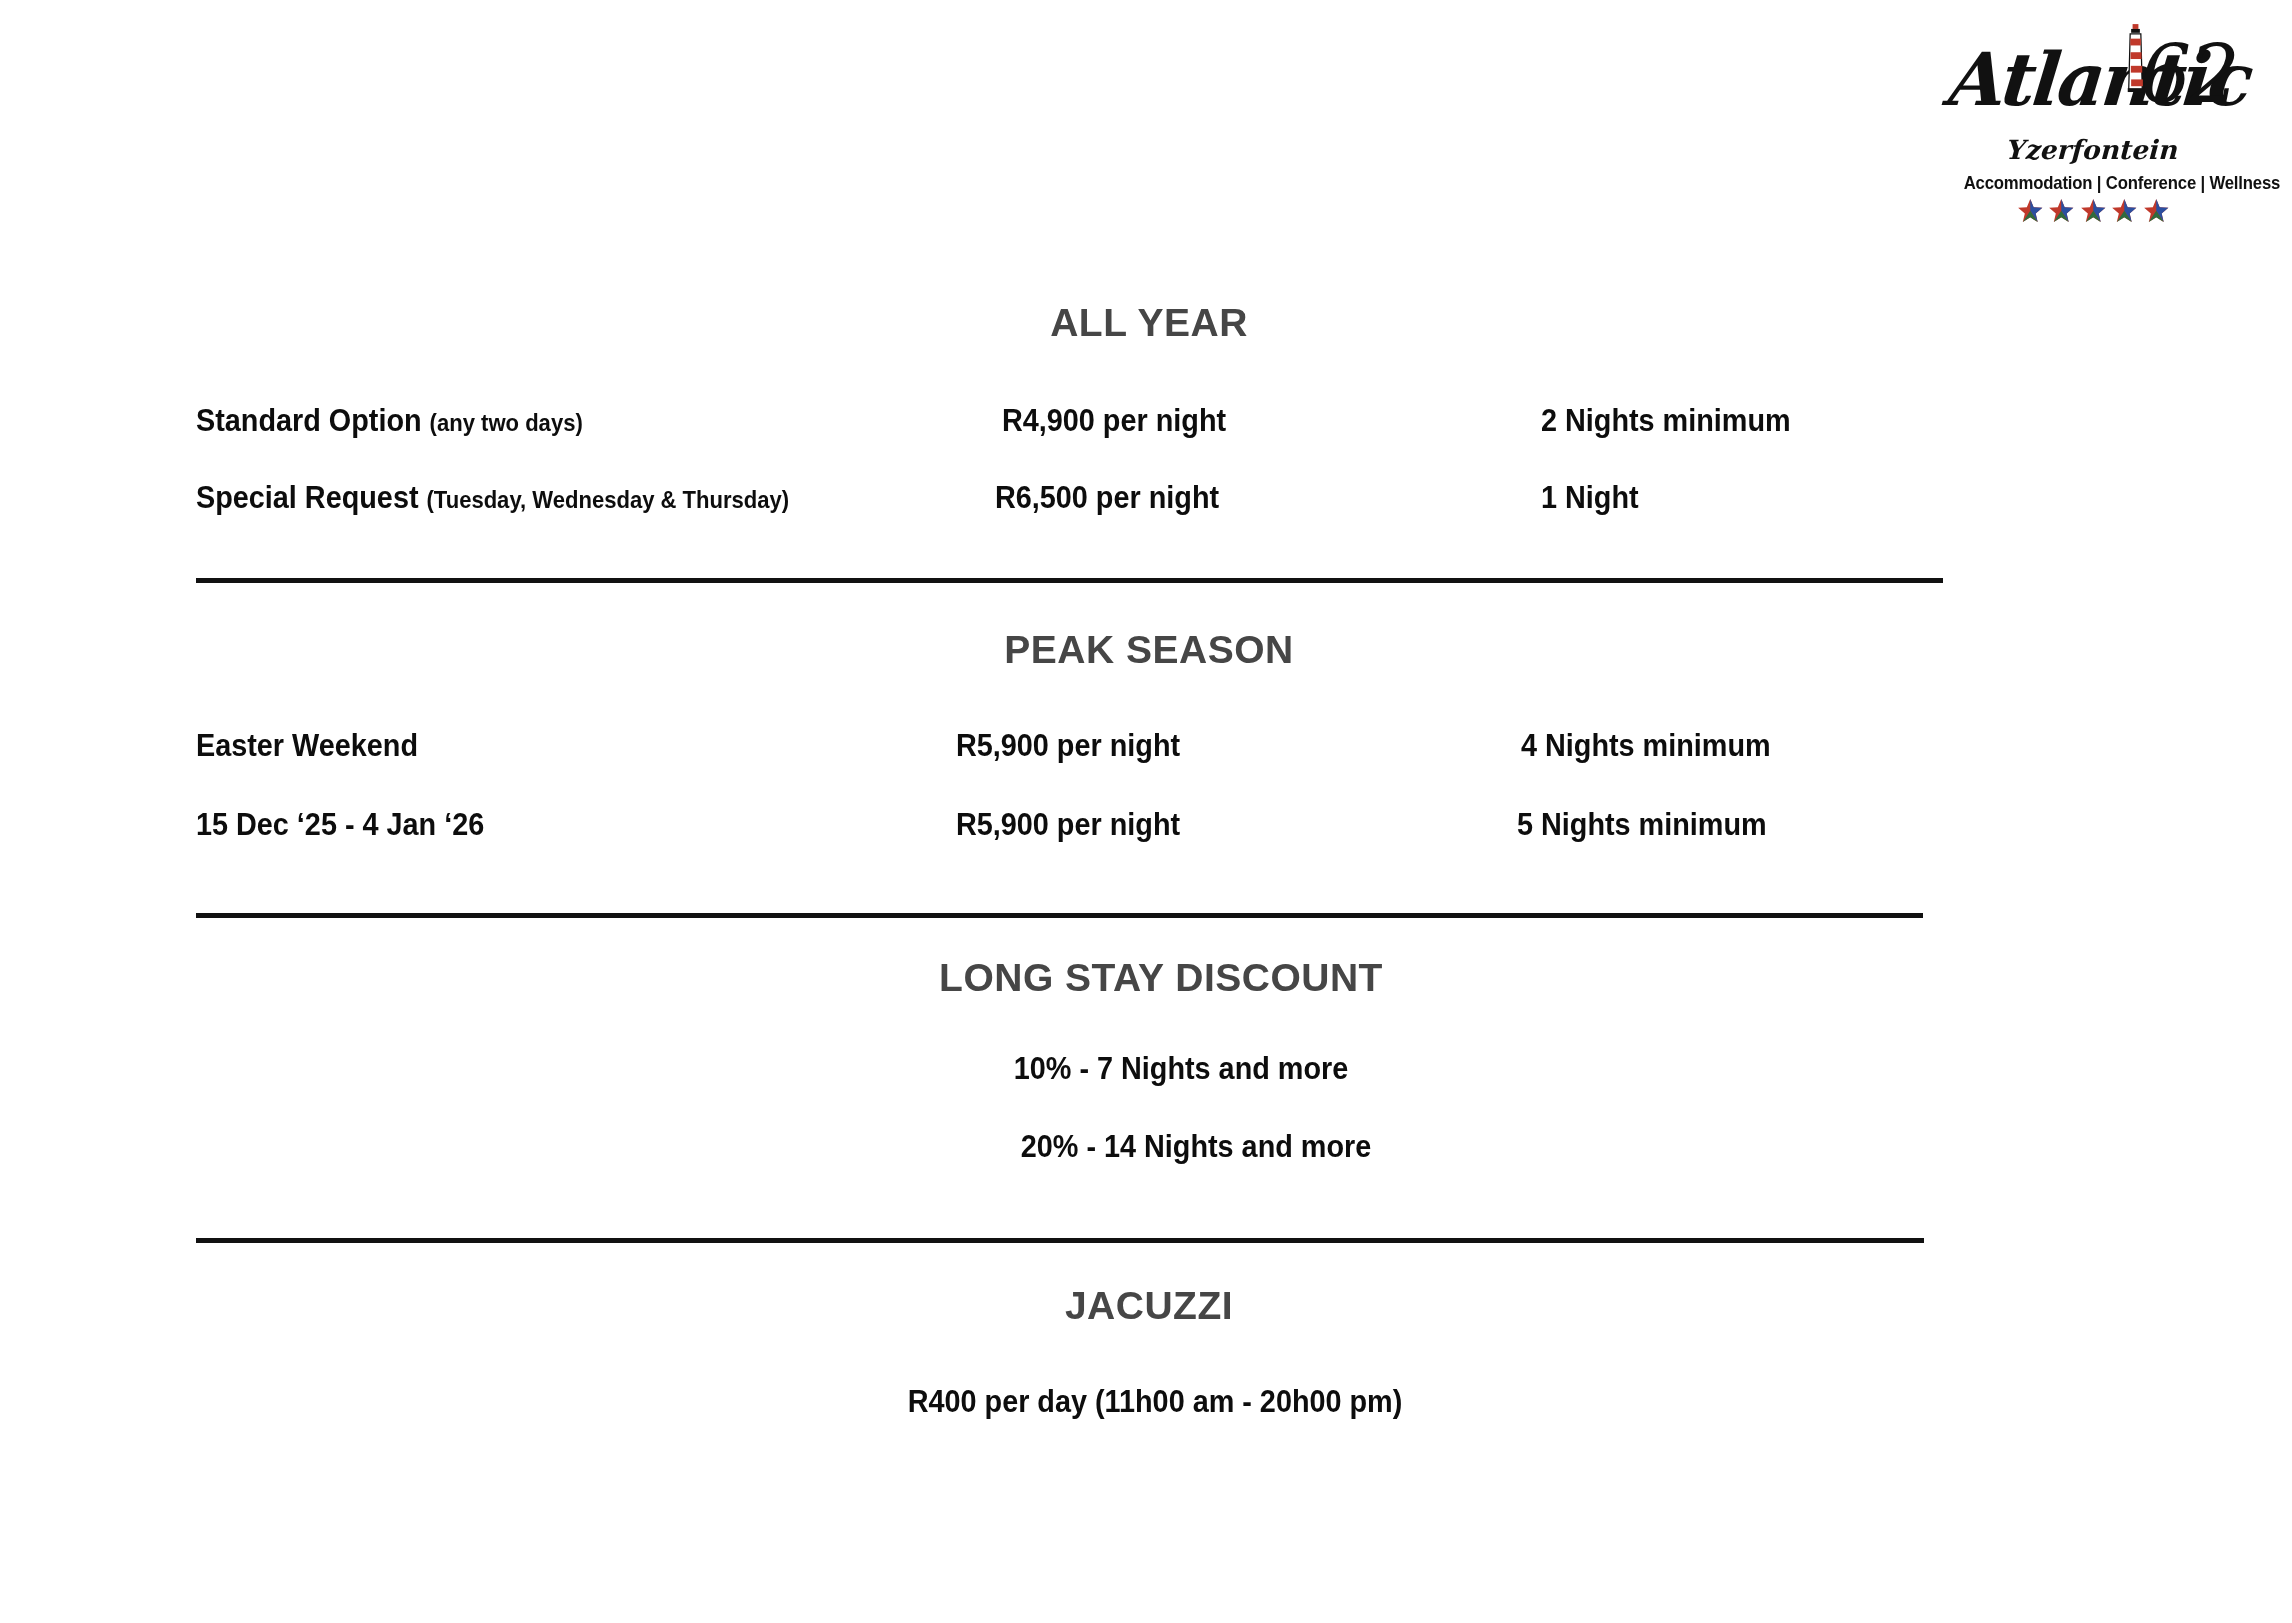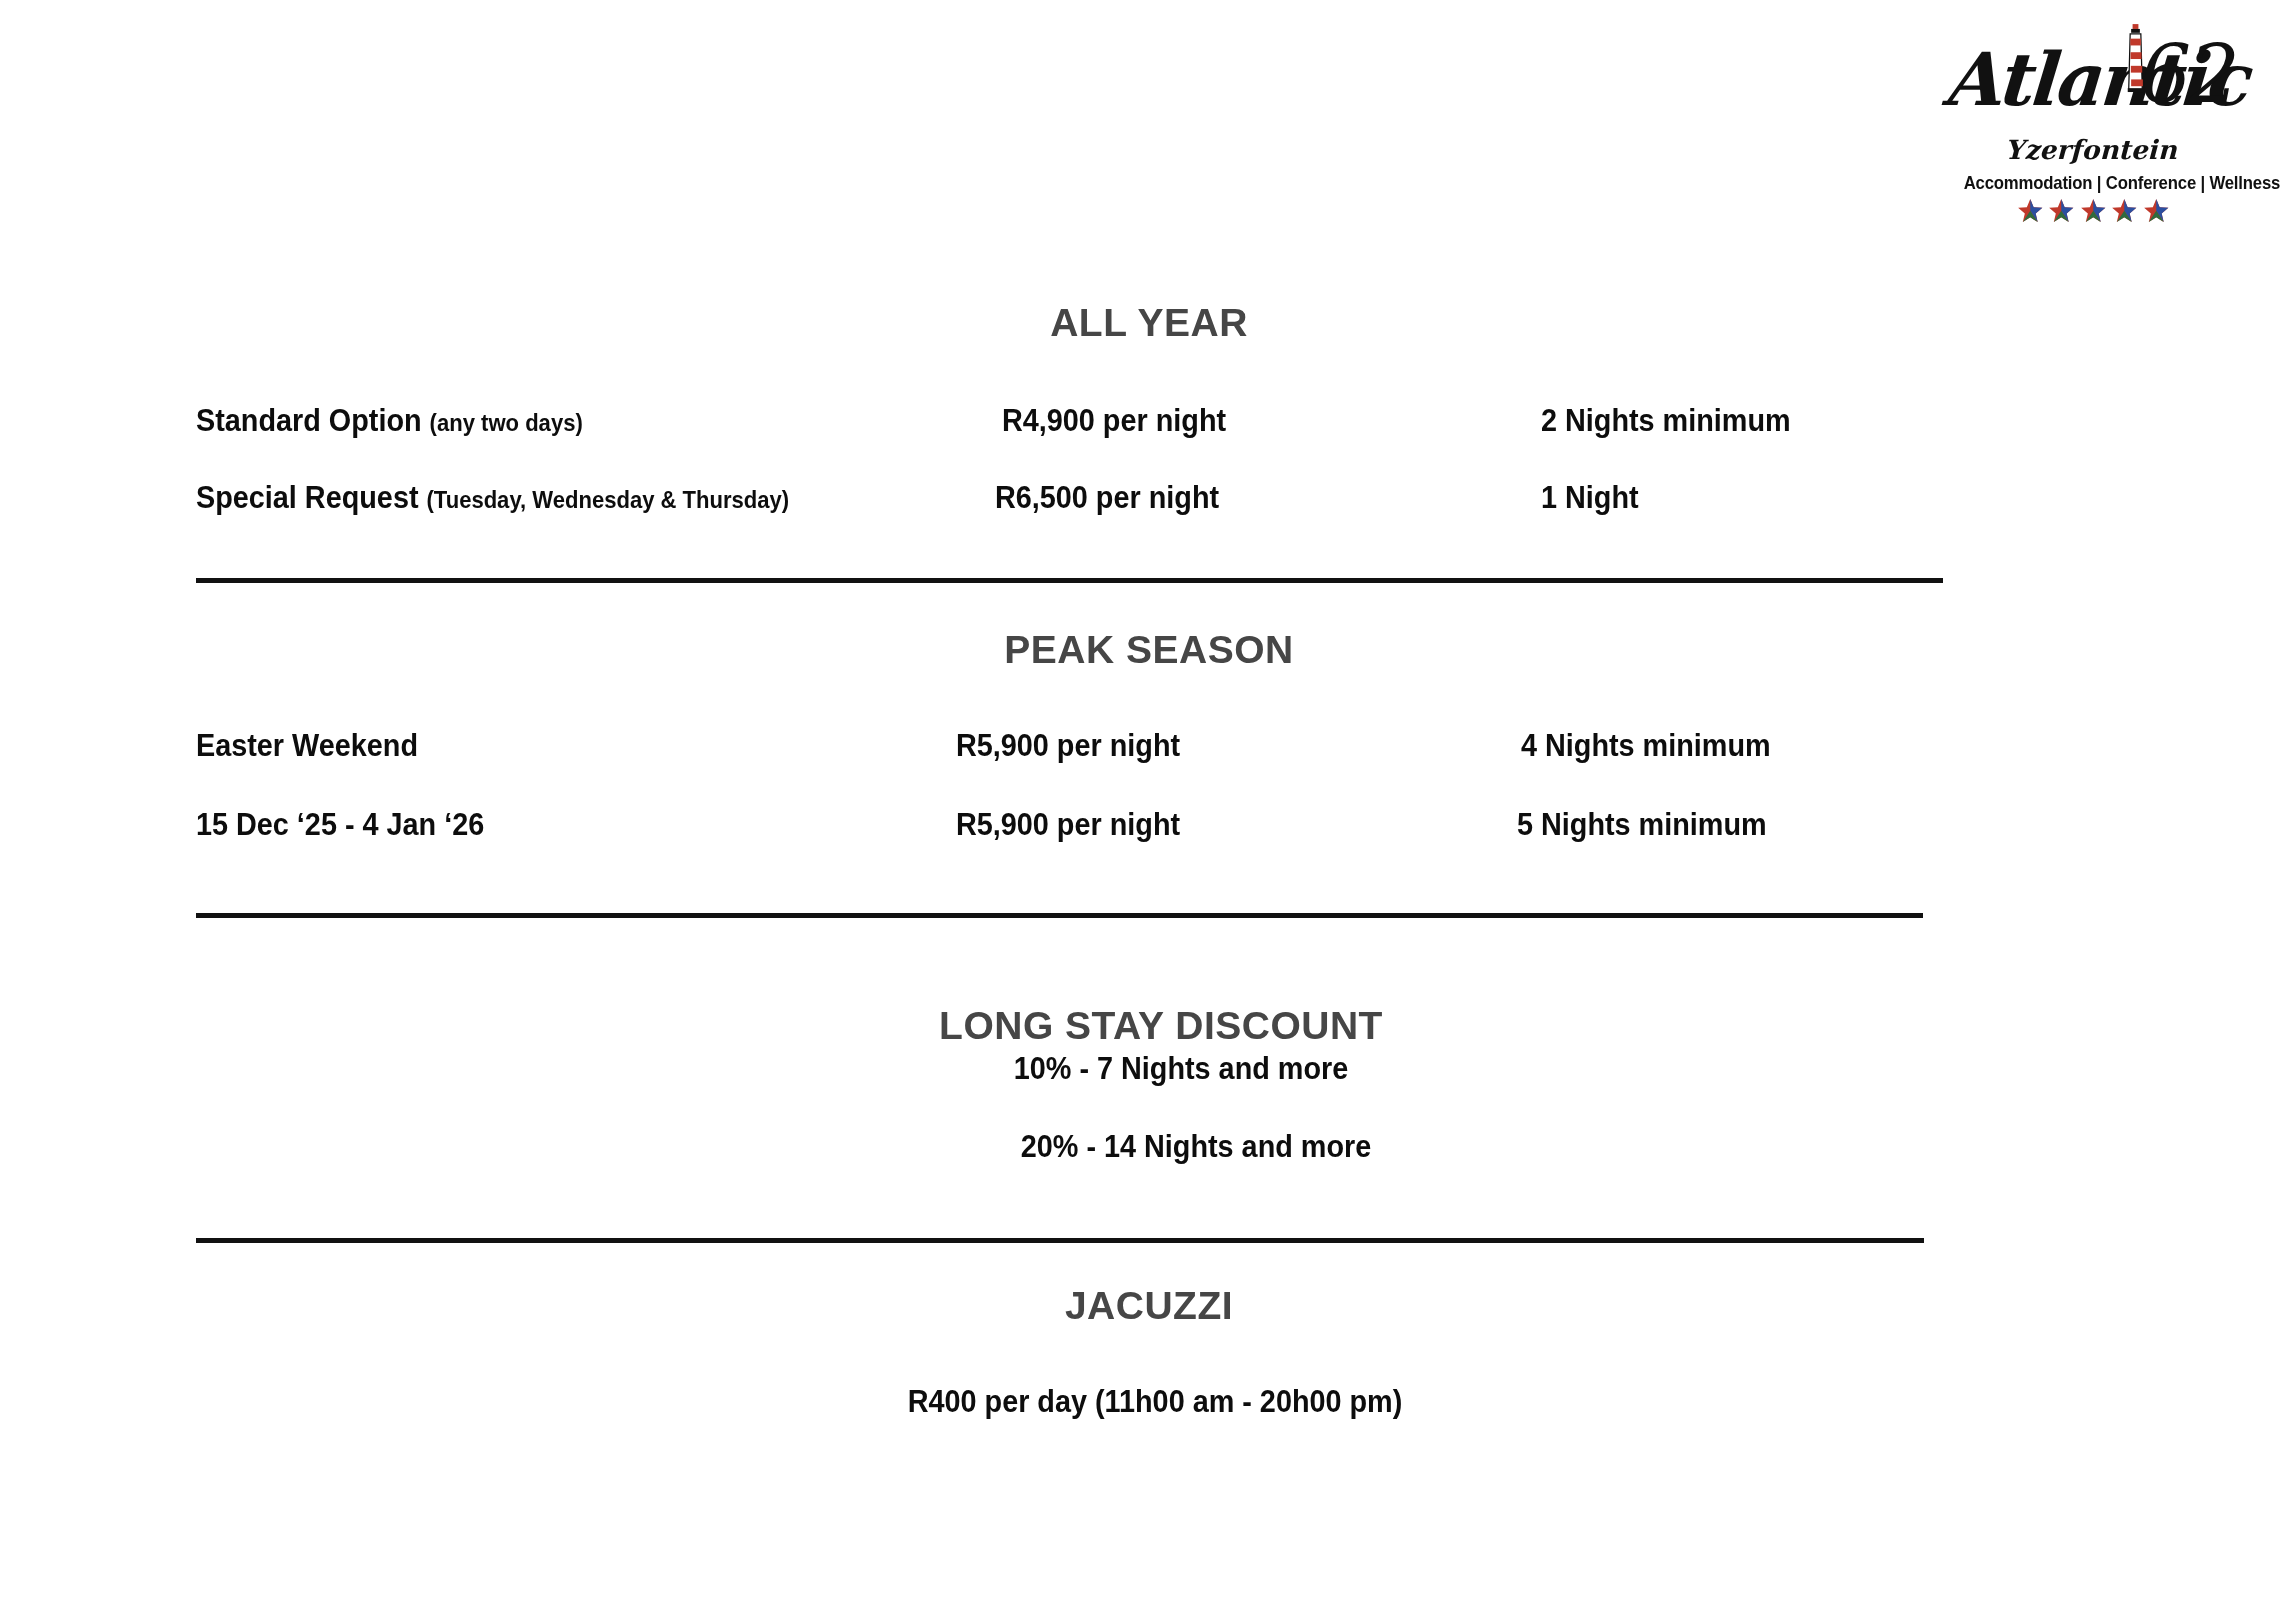--- a/index.html
+++ b/index.html
@@ -197,21 +197,21 @@
 <div class="cell" style="left:196px; top:729px;">Easter Weekend</div>
 <div class="cell" style="left:956px; top:729px;">R5,900 per night</div>
 <div class="cell" style="left:1521px; top:729px;">4 Nights minimum</div>
 
 <div class="cell" style="left:196px; top:808px;">15 Dec ‘25 - 4 Jan ‘26</div>
 <div class="cell" style="left:956px; top:808px;">R5,900 per night</div>
 <div class="cell" style="left:1517px; top:808px;">5 Nights minimum</div>
 
 <div class="divider" style="left:196px; top:913px; width:1727px;"></div>
 
-<div class="section-head" style="left:1161px; top:1004px;">LONG STAY DISCOUNT</div>
+<div class="section-head" style="left:1161px; top:956px;">LONG STAY DISCOUNT</div>
 
 <div class="cell center" style="left:1181px; top:1052px;">10% - 7 Nights and more</div>
 <div class="cell center" style="left:1196px; top:1130px;">20% - 14 Nights and more</div>
 
 <div class="divider" style="left:196px; top:1238px; width:1728px;"></div>
 
 <div class="section-head" style="left:1149px; top:1284px;">JACUZZI</div>
 
 <div class="cell center" style="left:1155px; top:1385px;">R400 per day (11h00 am - 20h00 pm)</div>
 

